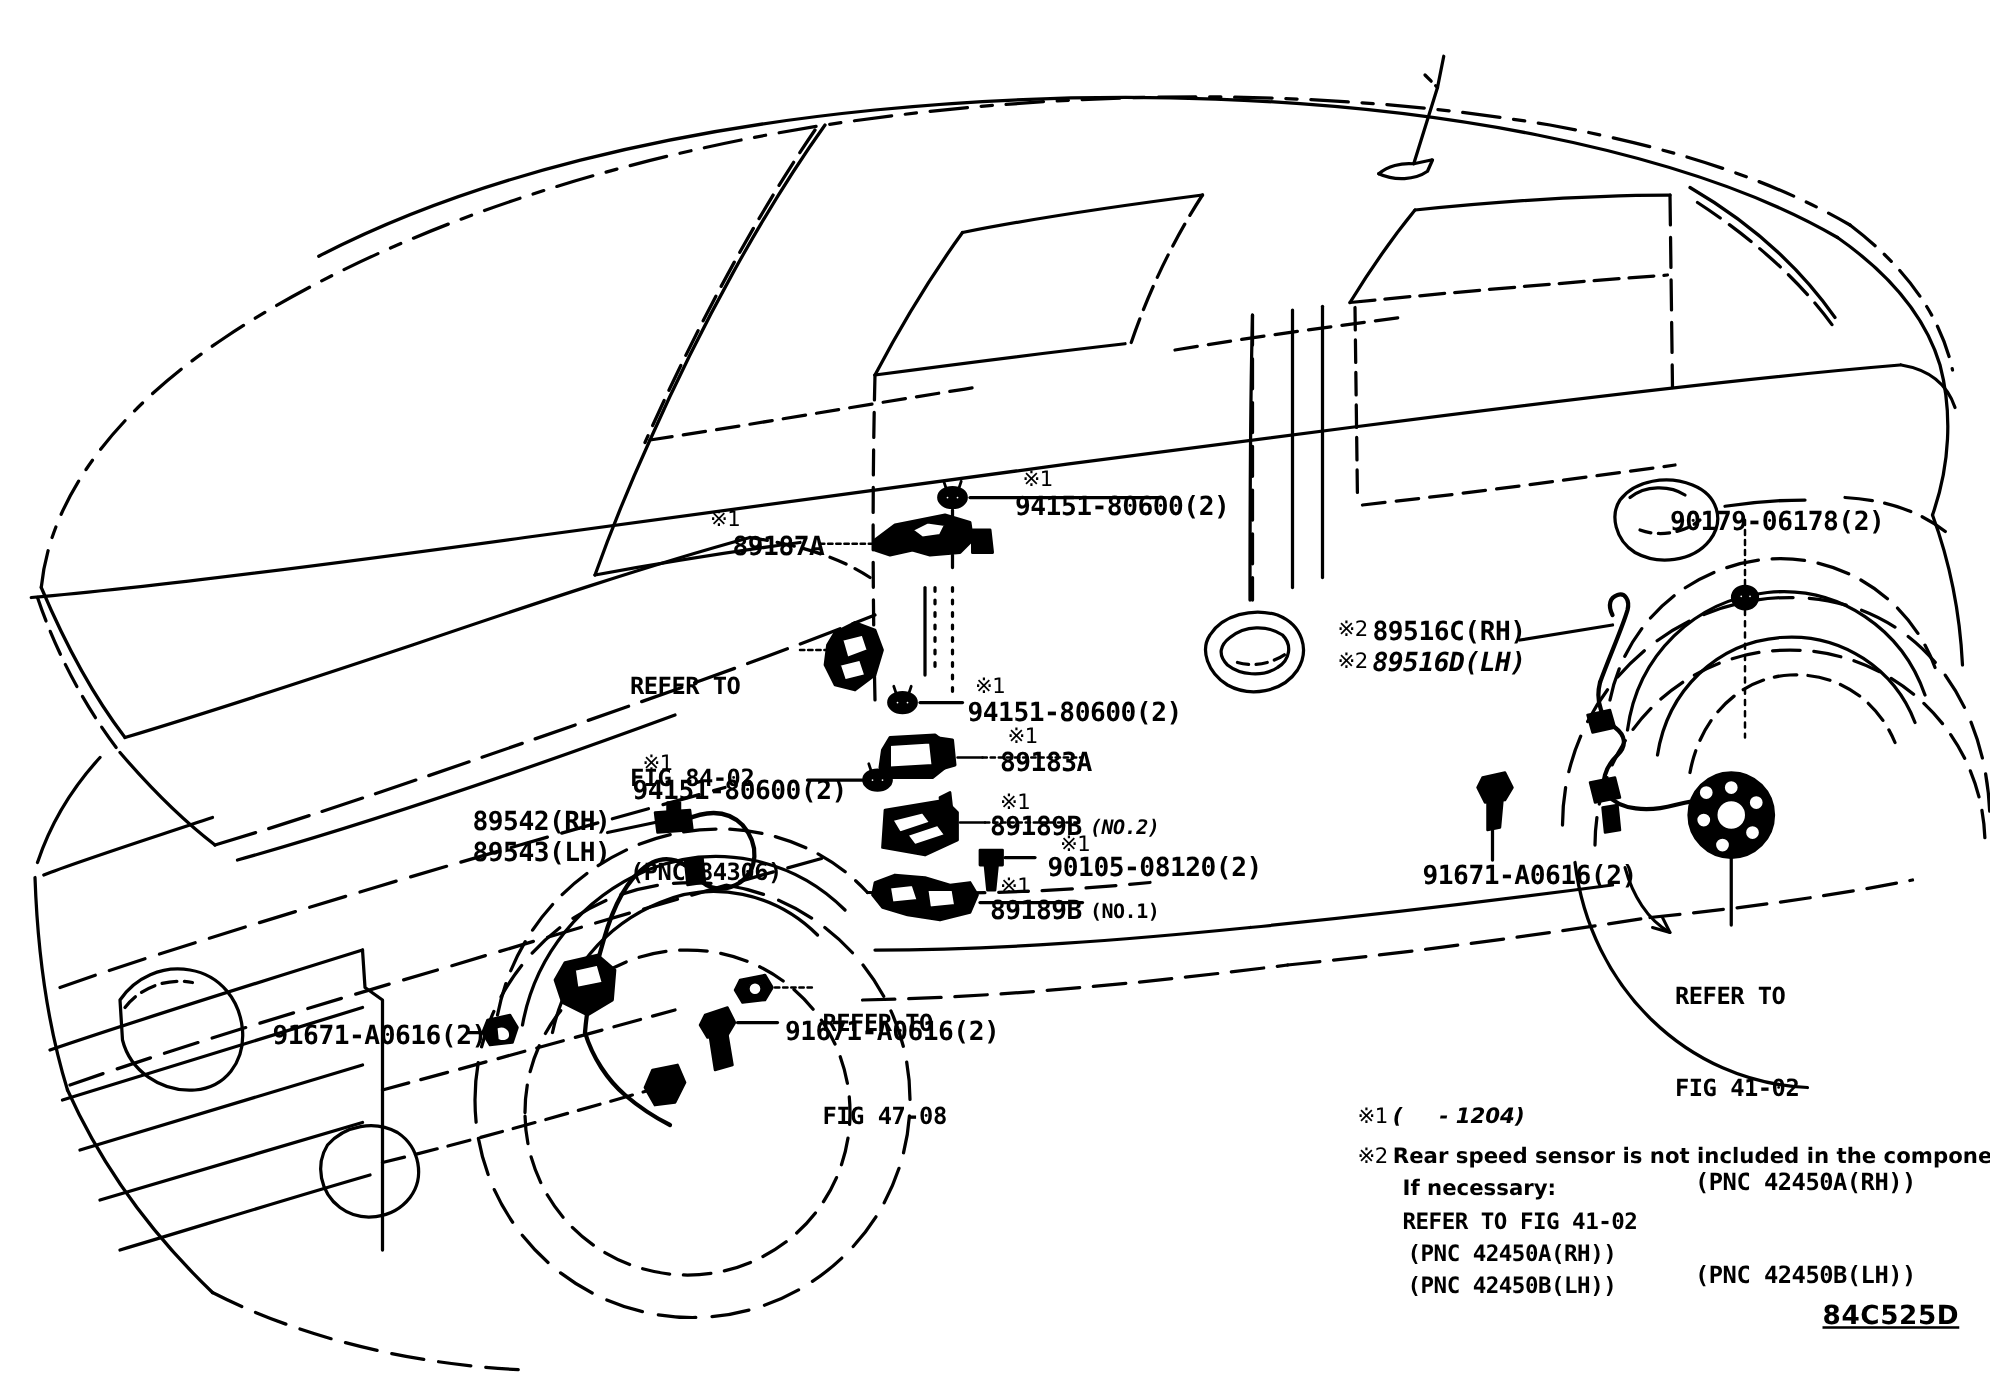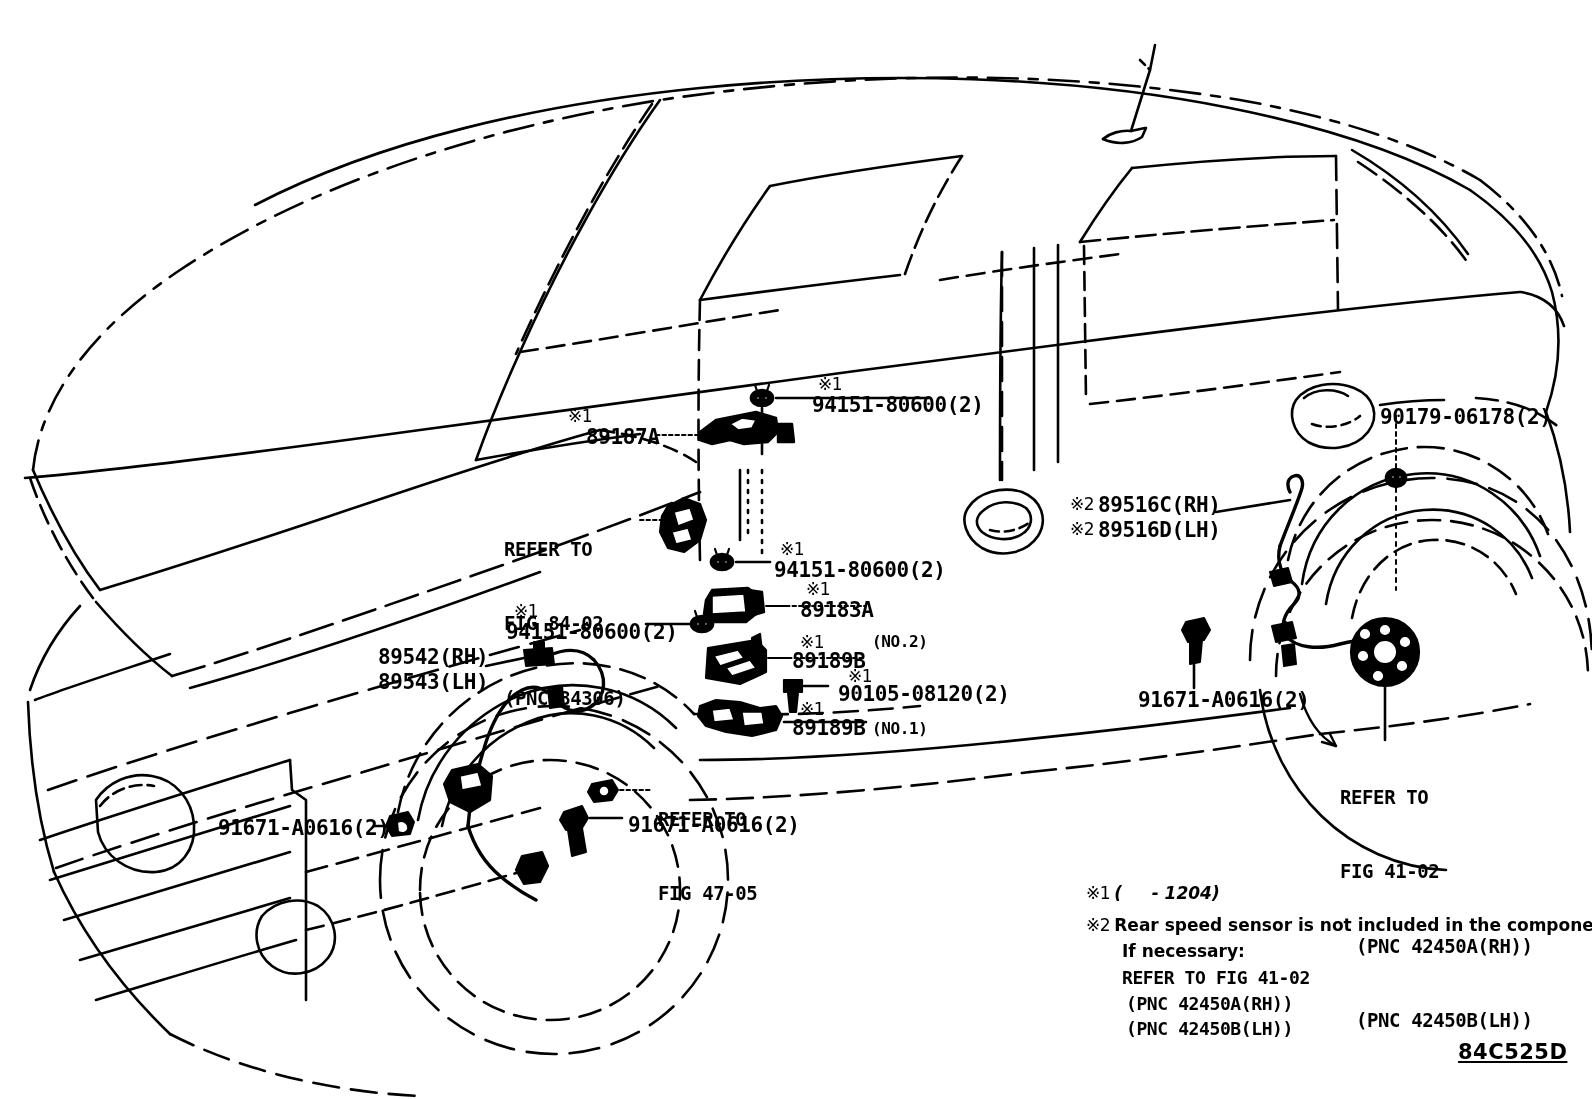--- a/index.html
+++ b/index.html
@@ -366,54 +366,54 @@
   <div class="lbl pn" style="left:774px; top:557px;">94151-80600(2)</div>
 
   <div class="lbl mark" style="left:514px; top:600px;">※1</div>
   <div class="lbl pn" style="left:506px; top:619px;">94151-80600(2)</div>
 
   <div class="lbl mark" style="left:806px; top:578px;">※1</div>
   <div class="lbl pn" style="left:800px; top:597px;">89183A</div>
 
   <div class="lbl mark" style="left:800px; top:631px;">※1</div>
   <div class="lbl pn" style="left:792px; top:648px;">89189B</div>
-  <div class="lbl sub" style="left:872px; top:632px;">(NO.2)</div>
+  <div class="lbl sub" style="left:872px; top:652px;font-style:italic;">(NO.2)</div>
 
   <div class="lbl mark" style="left:848px; top:665px;">※1</div>
   <div class="lbl pn" style="left:838px; top:681px;">90105-08120(2)</div>
 
   <div class="lbl mark" style="left:800px; top:698px;">※1</div>
   <div class="lbl pn" style="left:792px; top:715px;">89189B</div>
   <div class="lbl sub" style="left:872px; top:719px;">(NO.1)</div>
 
   <div class="lbl pn" style="left:378px; top:644px;">89542(RH)</div>
   <div class="lbl pn" style="left:378px; top:669px;">89543(LH)</div>
 
   <div class="lbl pn" style="left:218px; top:815px;">91671-A0616(2)</div>
 
   <div class="lbl pn" style="left:628px; top:812px;">91671-A0616(2)</div>
 
   <div class="lbl pn" style="left:1138px; top:687px;">91671-A0616(2)</div>
 
   <div class="lbl mark" style="left:1070px; top:493px;">※2</div>
   <div class="lbl pn" style="left:1098px; top:492px;">89516C(RH)</div>
   <div class="lbl mark" style="left:1070px; top:518px;">※2</div>
-  <div class="lbl pn" style="left:1098px; top:517px;">89516D(LH)</div>
-
-  <div class="lbl pn" style="left:1336px; top:404px;margin-left:44px;">90179-06178(2)</div>
+  <div class="lbl pn" style="left:1098px; top:517px;font-style:italic;">89516D(LH)</div>
+
+  <div class="lbl pn" style="left:1336px; top:404px;">90179-06178(2)</div>
 
   <div class="lbl refr" style="left:504px; top:488px;">
     <div>REFER TO</div>
     <div>FIG 84-02</div>
     <div>(PNC 84306)</div>
   </div>
 
   <div class="lbl refr" style="left:658px; top:758px;">
     <div>REFER TO</div>
-    <div>FIG 47-05</div>
+    <div>FIG 47-08</div>
   </div>
 
   <div class="lbl refr" style="left:1340px; top:736px;">
     <div>REFER TO</div>
     <div>FIG 41-02</div>
     <div style="padding-left:16px;">(PNC 42450A(RH))</div>
     <div style="padding-left:16px;">(PNC 42450B(LH))</div>
   </div>
 
   <div style="position:absolute; left:1086px; top:882px; display:flex; gap:4px; align-items:baseline;">

